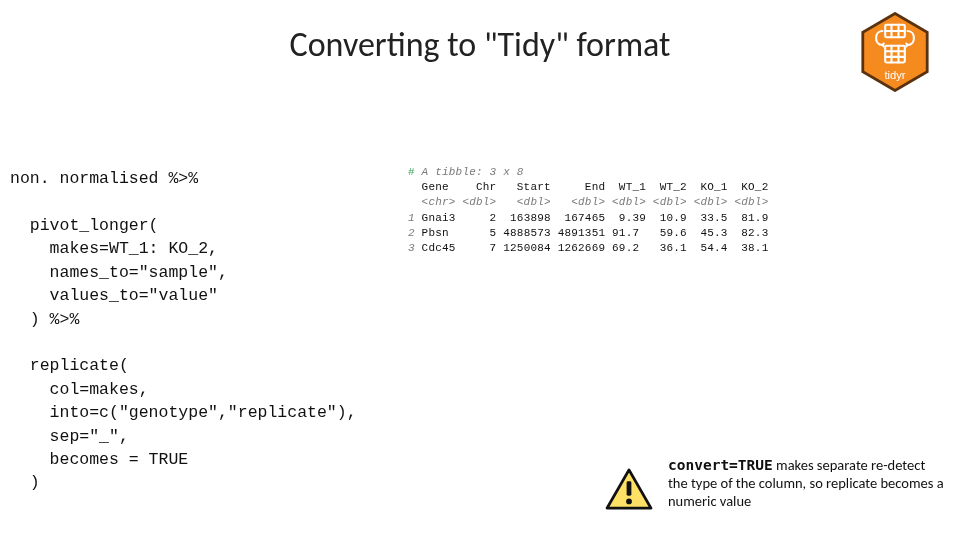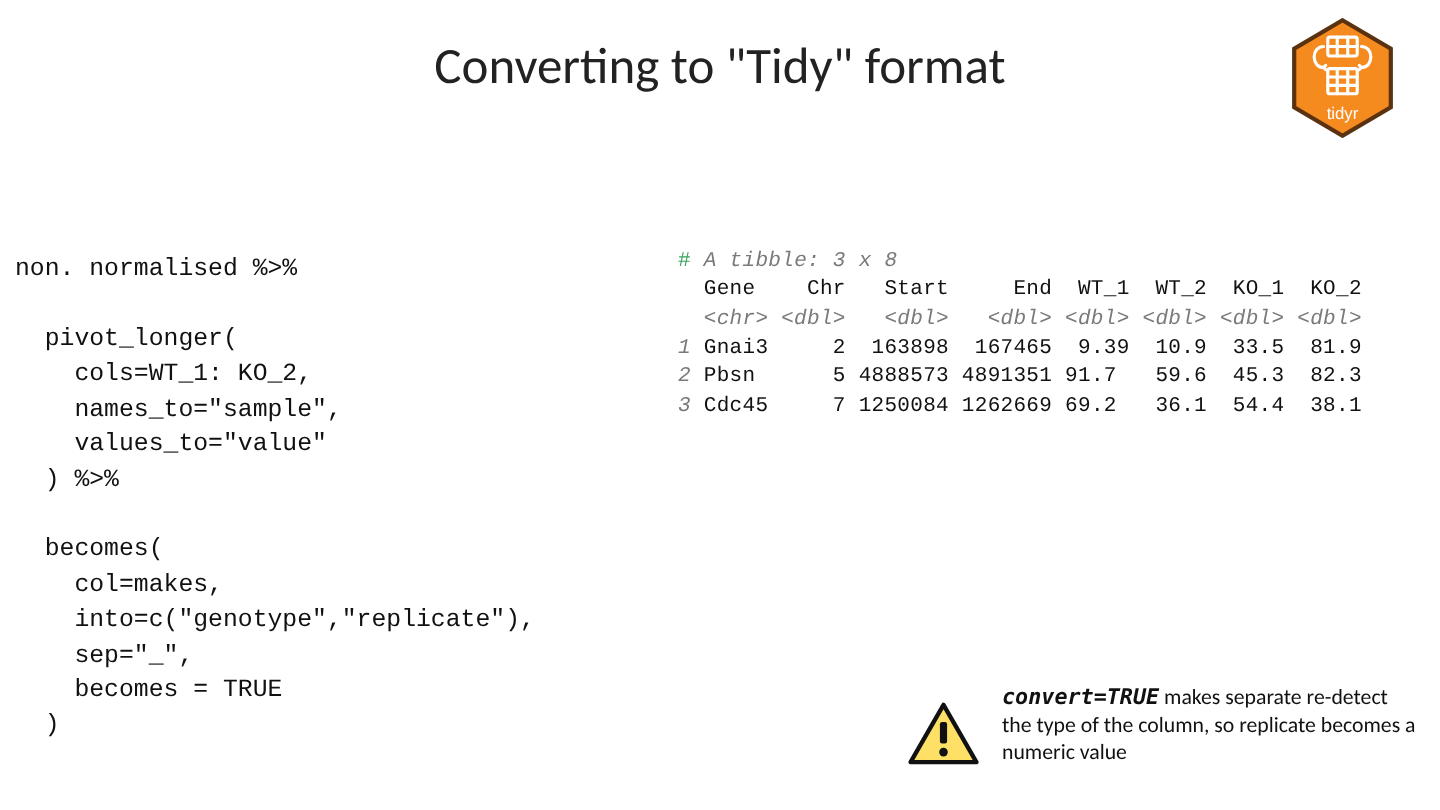--- a/index.html
+++ b/index.html
@@ -35,23 +35,23 @@
     left: 10px;
     font-family: Consolas, "Courier New", monospace;
     font-size: 16.5px;
     line-height: 1.42;
     white-space: pre;
     color: #111;
   }
   .tibble {
     position: absolute;
     top: 165px;
-    left: 452px;
+    left: 408px;
     font-family: Consolas, "Courier New", monospace;
-    font-size: 14px;
+    font-size: 11px;
     line-height: 1.38;
     white-space: pre;
     letter-spacing: 0.2px;
   }
   .tcomment { color: #3da35d; }
   .tblack { color: #111; }
   .tgrey { color: #7a7a7a; font-style: italic; }
   .warn-icon {
     position: absolute;
     bottom: 30px;
@@ -62,21 +62,21 @@
   .note {
     position: absolute;
     bottom: 30px;
     left: 668px;
     width: 280px;
     font-family: Calibri, "Segoe UI", Arial, sans-serif;
     font-size: 14.5px;
     line-height: 1.25;
     color: #111;
   }
-  .note .b { font-family: Consolas, monospace; font-weight: 700; font-style: italic; }
+  .note .b { font-family: Consolas, monospace; font-weight: 700; }
 </style>
 </head>
 <body>
 
 <div class="title">Converting to "Tidy" format</div>
 
 <svg class="hexlogo" viewBox="0 0 100 114">
   <polygon points="50,2 96,29 96,85 50,112 4,85 4,29" fill="#f58a1f" stroke="#5a3210" stroke-width="4"></polygon>
   <g fill="none" stroke="#fff" stroke-width="3" stroke-linecap="round">
     <rect x="36" y="18" width="28" height="18" rx="2" fill="none"></rect>
@@ -92,26 +92,26 @@
     <line x1="36" y1="64" x2="64" y2="64"></line>
     <line x1="45" y1="48" x2="45" y2="72"></line>
     <line x1="55" y1="48" x2="55" y2="72"></line>
   </g>
   <text x="50" y="96" text-anchor="middle" fill="#fff" font-family="Arial" font-size="16">tidyr</text>
 </svg>
 
 <div class="code-left"><span>non. normalised %&gt;%</span>
 <span></span>
 <span>  pivot_longer(</span>
-<span>    cols=WT_1: KO_2,</span>
+<span>    makes=WT_1: KO_2,</span>
 <span>    names_to="sample",</span>
 <span>    values_to="value"</span>
 <span>  ) %&gt;%</span>
 <span></span>
-<span>  becomes(</span>
+<span>  replicate(</span>
 <span>    col=makes,</span>
 <span>    into=c("genotype","replicate"),</span>
 <span>    sep="_",</span>
 <span>    becomes = TRUE</span>
 <span>  )</span></div>
 
 <div class="tibble"><span class="tcomment">#</span><span class="tgrey"> A tibble: 3 x 8</span>
 <span class="tblack">  Gene    Chr   Start     End  WT_1  WT_2  KO_1  KO_2</span>
 <span class="tgrey">  &lt;chr&gt; &lt;dbl&gt;   &lt;dbl&gt;   &lt;dbl&gt; &lt;dbl&gt; &lt;dbl&gt; &lt;dbl&gt; &lt;dbl&gt;</span>
 <span class="tgrey">1</span><span class="tblack"> Gnai3     2  163898  167465  9.39  10.9  33.5  81.9</span>

